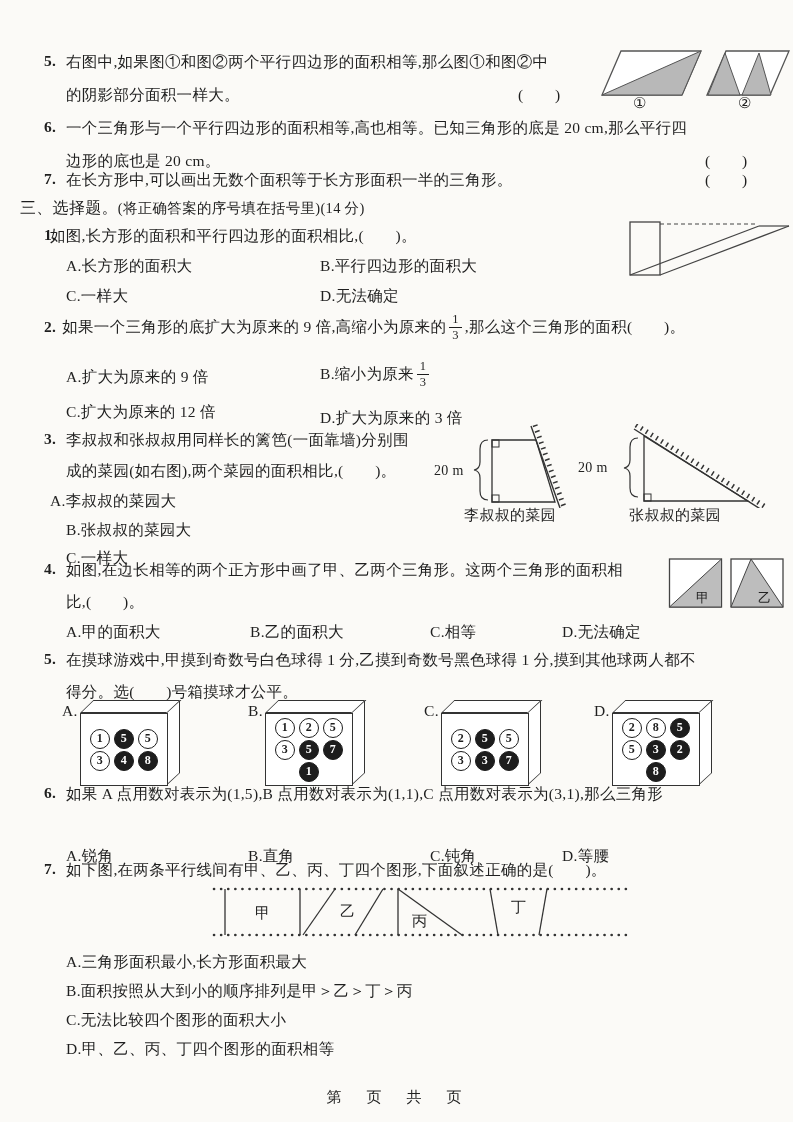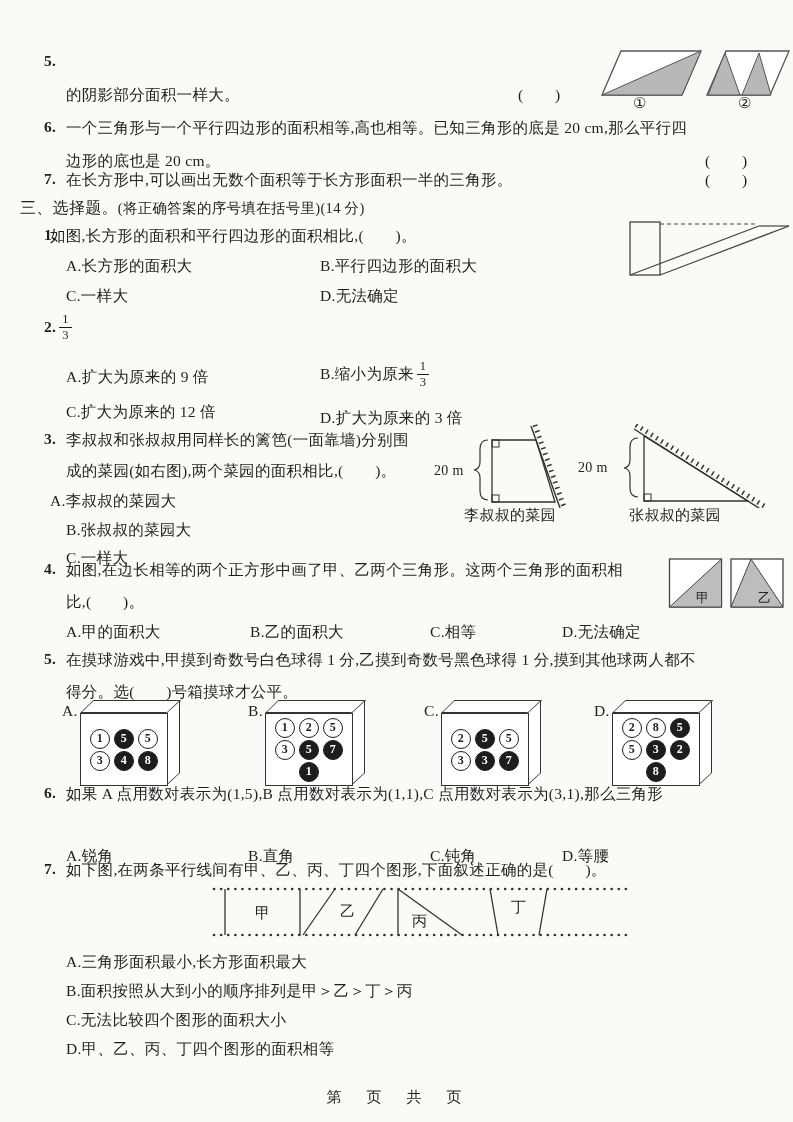--- a/index.html
+++ b/index.html
@@ -41,20 +41,21 @@
         letter-spacing:0;}
   .ball-b{background:#1d1d1d;color:#fff;border-color:#1d1d1d;}
   .footer{width:793px;text-align:center;font-size:15px;letter-spacing:5px;}
 </style>
 </head>
 <body>
 
 <div class="page">
 
   <span class="abs qnum" style="left:44px;top:52px">5.</span>
+  <span class="abs qtext" style="left:66px;top:52px">右图中,如果图①和图②两个平行四边形的面积相等,那么图①和图②中</span>
   <span class="abs qtext" style="left:66px;top:85px">的阴影部分面积一样大。</span>
   <span class="abs qtext" style="left:518px;top:85px">(　　)</span>
 
   <svg class="abs" style="left:600px;top:48px" width="192" height="50" viewBox="0 0 192 50">
     <polygon points="2,47 21,3 101,3 82,47" fill="#fff" stroke="#555" stroke-width="1.3"></polygon>
     <polygon points="2,47 101,3 82,47" fill="#b8b8b8" stroke="#555" stroke-width="1"></polygon>
     <polygon points="107,47 126,3 189,3 170,47" fill="#fff" stroke="#555" stroke-width="1.3"></polygon>
     <polygon points="108,47 125,5 140,47" fill="#b8b8b8" stroke="#555" stroke-width="1"></polygon>
     <polygon points="142,47 159,5 171,47" fill="#b8b8b8" stroke="#555" stroke-width="1"></polygon>
   </svg>
@@ -84,24 +85,26 @@
   <svg class="abs" style="left:628px;top:218px" width="164" height="62" viewBox="0 0 164 62">
     <rect x="2" y="4" width="30" height="53" fill="none" stroke="#444" stroke-width="1.3"></rect>
     <line x1="32" y1="6" x2="130" y2="6" stroke="#444" stroke-width="1.1" stroke-dasharray="4 3"></line>
     <line x1="2" y1="57" x2="131" y2="8" stroke="#444" stroke-width="1.2"></line>
     <line x1="32" y1="57" x2="161" y2="8" stroke="#444" stroke-width="1.2"></line>
     <line x1="131" y1="8" x2="161" y2="8" stroke="#444" stroke-width="1.2"></line>
   </svg>
 
   <div class="abs q2line" style="left:44px;top:304px;height:46px">
     <span class="qnum">2.</span>
+    <span class="qtext" style="margin-left:6px">如果一个三角形的底扩大为原来的 9 倍,高缩小为原来的</span>
     <span class="frac">
         <span class="fnum">1</span>
         <span class="fden">3</span>
       </span>
+    <span class="qtext">,那么这个三角形的面积(　　)。</span>
   </div>
   <span class="abs opt" style="left:66px;top:367px">A.扩大为原来的 9 倍</span>
   <div class="abs optflex" style="left:320px;top:352px;height:44px">
     <span>B.缩小为原来</span>
     <span class="frac">
         <span class="fnum">1</span>
         <span class="fden">3</span>
       </span>
   </div>
   <span class="abs opt" style="left:66px;top:402px">C.扩大为原来的 12 倍</span>

